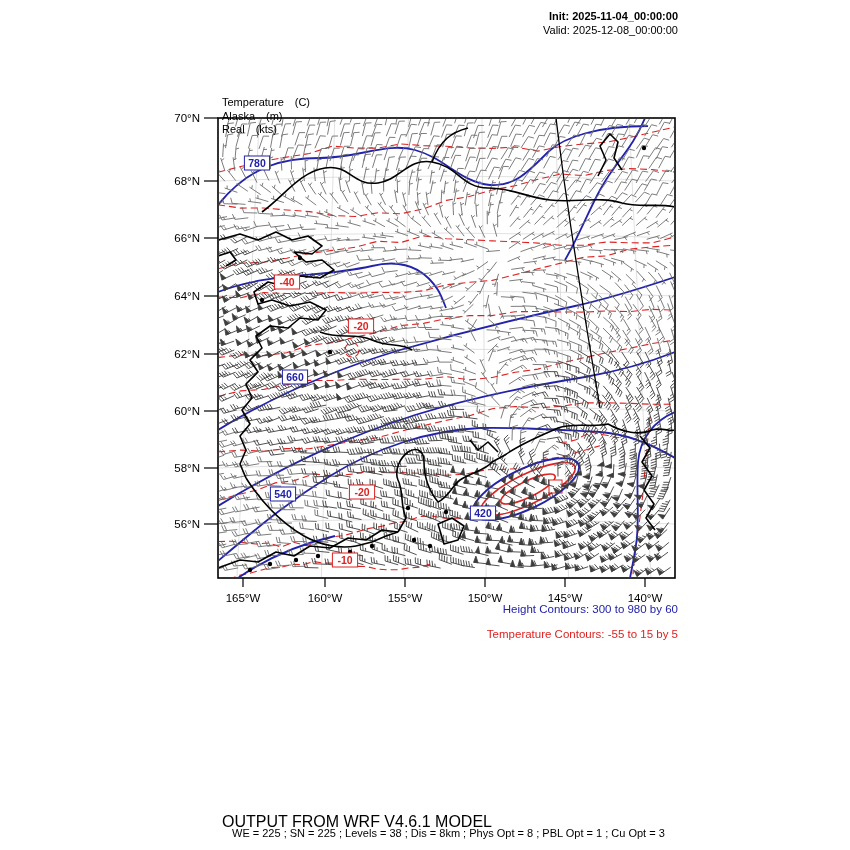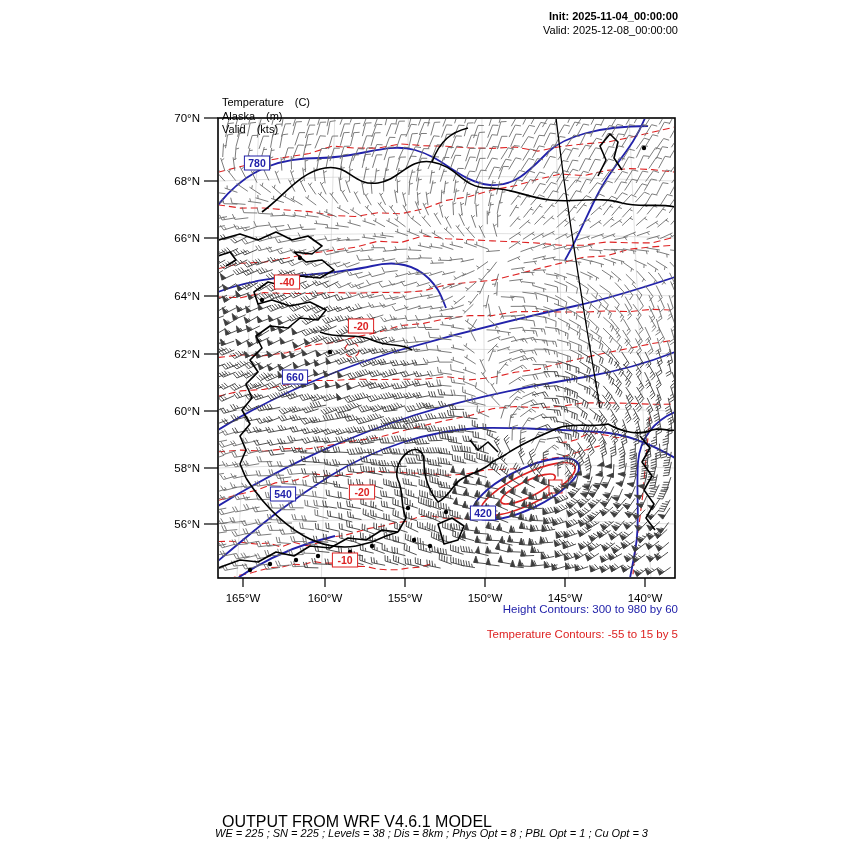--- a/index.html
+++ b/index.html
@@ -7,21 +7,21 @@
         font-family:"Liberation Sans",sans-serif;color:#000;}
   .abs{position:absolute;}
   .title{left:170px;top:7px;width:390px;text-align:center;font-size:17px;font-weight:bold;letter-spacing:0.2px;}
   .init{right:172px;top:10px;text-align:right;font-size:11px;font-weight:bold;}
   .valid{right:172px;top:24px;text-align:right;font-size:11px;margin-left:48px;}
   .legend{left:222px;top:61px;font-size:11px;line-height:13.5px;margin-top:35px;}
   .legend-row span.u{margin-left:11px;}
   .cap-h{right:172px;top:603px;text-align:right;font-size:11.5px;}
   .cap-t{right:172px;top:628px;text-align:right;font-size:11.5px;}
   .f1{left:222px;top:813px;font-size:16px;text-align:right;}
-  .f2{left:215px;top:827px;font-size:11px;font-style:italic;}
+  .f2{left:232px;top:827px;font-size:11px;}
   svg{position:absolute;left:0;top:0;}
   svg text{font-family:"Liberation Sans",sans-serif;}
 </style>
 </head>
 <body>
 
 <div class="page">
   <svg id="map-svg" width="850" height="850">
       <defs>
         <clipPath id="mapclip">
@@ -174,19 +174,19 @@
         <text x="565" y="602" text-anchor="middle" font-size="11.5px" fill="#000000" stroke="none">145°W</text>
         <line x1="645" y1="578" x2="645" y2="587"></line>
         <text x="645" y="602" text-anchor="middle" font-size="11.5px" fill="#000000" stroke="none">140°W</text>
       </g>
     </svg>
   <div class="abs init">Init: 2025-11-04_00:00:00</div>
   <div class="abs valid">Valid: 2025-12-08_00:00:00</div>
   <div class="abs legend" id="legend">
       <div class="legend-row"><span>Temperature</span><span class="u">(C)</span></div>
       <div class="legend-row"><span>Alaska</span><span class="u">(m)</span></div>
-      <div class="legend-row"><span>Valid</span><span class="u">(kts)</span></div>
+      <div class="legend-row"><span>Real</span><span class="u">(kts)</span></div>
     </div>
   <div class="abs cap-h" id="caph" style="color: rgb(34, 34, 170);">Height Contours: 300 to 980 by 60</div>
   <div class="abs cap-t" id="capt" style="color: rgb(221, 34, 34); margin-left: 24px;">Temperature Contours: -55 to 15 by 5</div>
   <div class="abs f1">OUTPUT FROM WRF V4.6.1 MODEL</div>
   <div class="abs f2">WE = 225 ; SN = 225 ; Levels = 38 ; Dis = 8km ; Phys Opt = 8 ; PBL Opt = 1 ; Cu Opt = 3</div>
 </div>
 
 </body></html>

